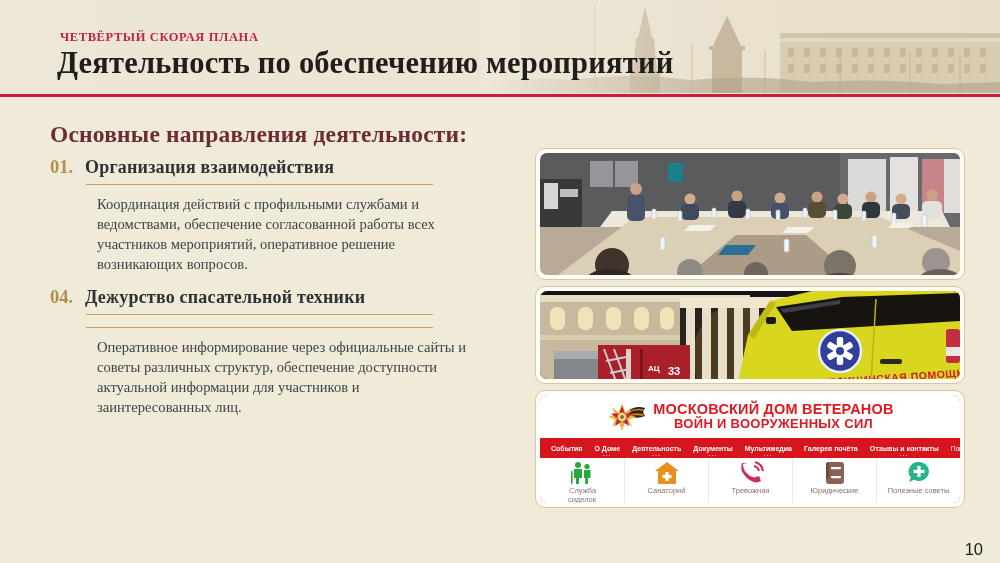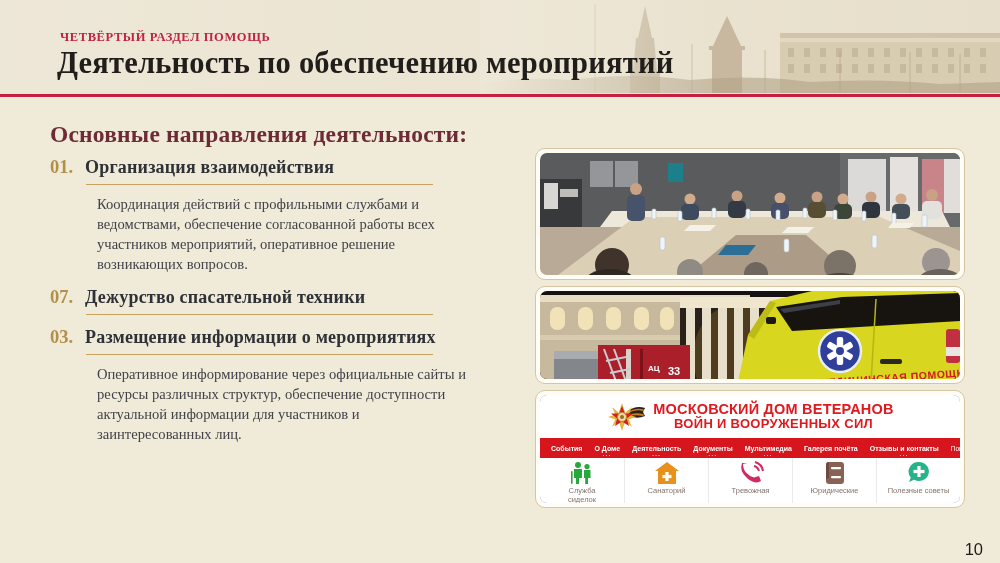--- a/index.html
+++ b/index.html
@@ -52,21 +52,21 @@
   .logo-line2 { font-size:13px; letter-spacing:.3px; }
   .site-nav { height:20px; background:#d6161c; display:flex; align-items:center; padding:0 11px; gap:12px; }
   .nav-item { color:#fff; font-size:7px; font-weight:700; position:relative; white-space:nowrap; }
   .nav-item.has-sub::after { content:"···"; position:absolute; left:50%; transform:translateX(-50%);
      top:7px; font-size:6px; color:rgba(255,255,255,.8); letter-spacing:1px; }
   .nav-search { margin-left:auto; display:flex; align-items:center; gap:4px; color:#fff; }
   .nav-search-label { font-size:6.5px; font-weight:400; }
   .tiles { height:45px; display:grid; grid-template-columns:repeat(5,1fr); background:#fff; }
   .tile { display:flex; flex-direction:column; align-items:center; padding-top:3px; border-left:1px solid #eceae6; }
   .tile:first-child { border-left:none; }
-  .tile-label { margin-top:2px; font-size:7.5px; line-height:8.5px; color:#84746a; text-align:center; }
+  .tile-label { margin-top:2px; font-size:7.5px; line-height:8.5px; color:#84746a; text-align:right; }
   
   .page-num { position:absolute; right:17px; bottom:4px; font-family:"Liberation Sans","DejaVu Sans",sans-serif;
     font-size:16.5px; color:#1c1c1c; }
 </style>
 </head>
 <body>
 
 <div class="slide">
 
   <div class="header">
@@ -114,51 +114,47 @@
         <line x1="115" y1="4" x2="115" y2="93"></line>
         <line x1="212" y1="44" x2="212" y2="93"></line>
         <line x1="285" y1="50" x2="285" y2="93"></line>
         <line x1="360" y1="52" x2="360" y2="93"></line>
         <line x1="430" y1="52" x2="430" y2="93"></line>
         <line x1="480" y1="54" x2="480" y2="93"></line>
       </g>
       <path d="M0,93 L0,84 Q40,76 90,80 Q150,72 210,80 Q270,74 330,82 Q400,78 460,84 L520,82 L520,93 Z" fill="#ac9d81" opacity="0.6"></path>
     </svg>
     <div class="header-fade"></div>
-    <div class="kicker">ЧЕТВЁРТЫЙ РАЗДЕЛ ПОМОЩЬ</div>
+    <div class="kicker">ЧЕТВЁРТЫЙ СКОРАЯ ПЛАНА</div>
     <div class="title">Деятельность по обеспечению мероприятий</div>
   </div>
 
   <div class="left">
     <div class="subtitle">Основные направления деятельности:</div>
 
     <div class="section first">
       <div class="sec-head">
         <span class="num">01.</span>
         <span class="sec-title">Организация взаимодействия</span>
       </div>
       <div class="rule"></div>
       <p class="body-text">Координация действий с профильными службами и ведомствами, обеспечение согласованной работы всех участников мероприятий, оперативное решение возникающих вопросов.</p>
     </div>
 
     <div class="section">
       <div class="sec-head">
-        <span class="num">07.</span>
+        <span class="num">04.</span>
         <span class="sec-title">Дежурство спасательной техники</span>
       </div>
       <div class="rule"></div>
     </div>
 
     <div class="section">
-      <div class="sec-head">
-        <span class="num">03.</span>
-        <span class="sec-title">Размещение информации о мероприятиях</span>
-      </div>
       <div class="rule"></div>
-      <p class="body-text">Оперативное информирование через официальные сайты и ресурсы различных структур, обеспечение доступности актуальной информации для участников и заинтересованных лиц.</p>
+      <p class="body-text">Оперативное информирование через официальные сайты и советы различных структур, обеспечение доступности актуальной информации для участников и заинтересованных лиц.</p>
     </div>
   </div>
 
   <div class="right">
 
     <div class="frame">
       <div class="frame-inner inner-1">
         <svg viewBox="0 0 420 122" width="420" height="122" preserveAspectRatio="none">
           <rect width="420" height="74" fill="#595b5c"></rect>
           <rect x="300" width="120" height="74" fill="#68696a"></rect>

